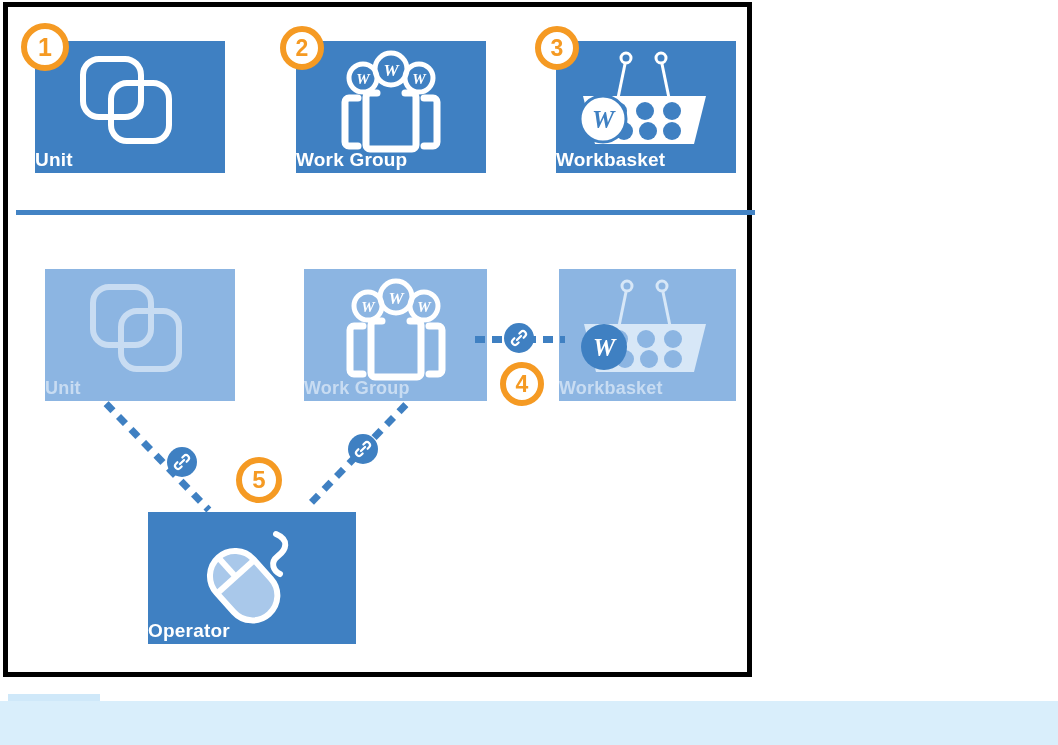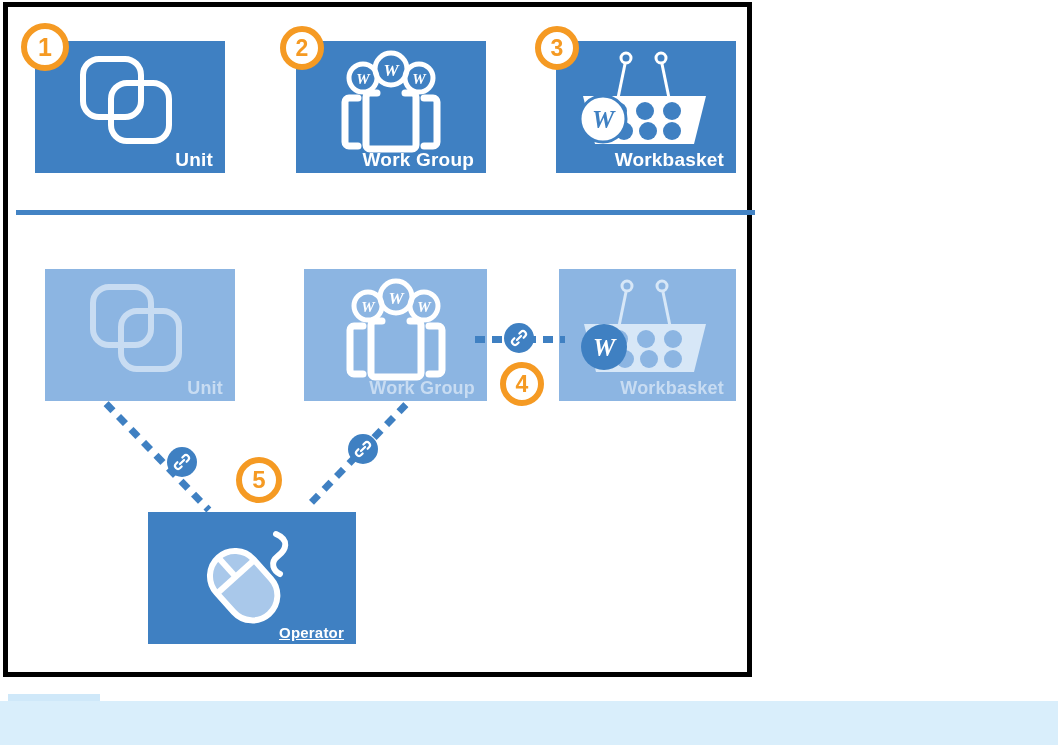--- a/index.html
+++ b/index.html
@@ -17,41 +17,41 @@
   .divider{
     position:absolute;left:8px;top:203px;width:739px;height:5px;
     background:#4383c4;
   }
 
   
   .tile{position:absolute;box-sizing:border-box;}
   .tile.dark{background:#3f80c2;}
   .tile.light{background:#8cb5e2;}
   .tile .label{
-    position:absolute;left:0;right:12px;bottom:4px;text-align:right;
+    position:absolute;left:0;right:4px;bottom:4px;text-align:left;
     font-weight:bold;letter-spacing:.2px;line-height:1;
   }
   .tile.dark .label{color:#ffffff;}
   .tile.light .label{color:#c8dcf2;}
   .tile .art{position:absolute;left:0;top:0;right:0;bottom:0;}
   .tile svg{display:block;width:100%;height:100%;}
 
   
   #tile-unit-top      {left:27px; top:34px;  width:190px;height:132px;}
   #tile-wg-top        {left:288px;top:34px;  width:190px;height:132px;}
   #tile-wb-top        {left:548px;top:34px;  width:180px;height:132px;}
   
   #tile-unit-bot      {left:37px; top:262px; width:190px;height:132px;}
   #tile-wg-bot        {left:296px;top:262px; width:183px;height:132px;}
   #tile-wb-bot        {left:551px;top:262px; width:177px;height:132px;}
   #tile-operator      {left:140px;top:505px; width:208px;height:132px;}
 
   .label-top{font-size:19px;}
   .label-bot{font-size:18px;}
-  .label-op{font-size:15px;text-decoration:underline;}
+  .label-op{font-size:19px;}
 
   
   .badge{
     position:absolute;border-radius:50%;
     border:6px solid #f59a23;background:#ffffff;
     color:#f59a23;font-weight:bold;
     display:flex;align-items:center;justify-content:center;
     box-sizing:border-box;
   }
   #badge-1{left:13px; top:16px;  width:48px;height:48px;font-size:25px;}

